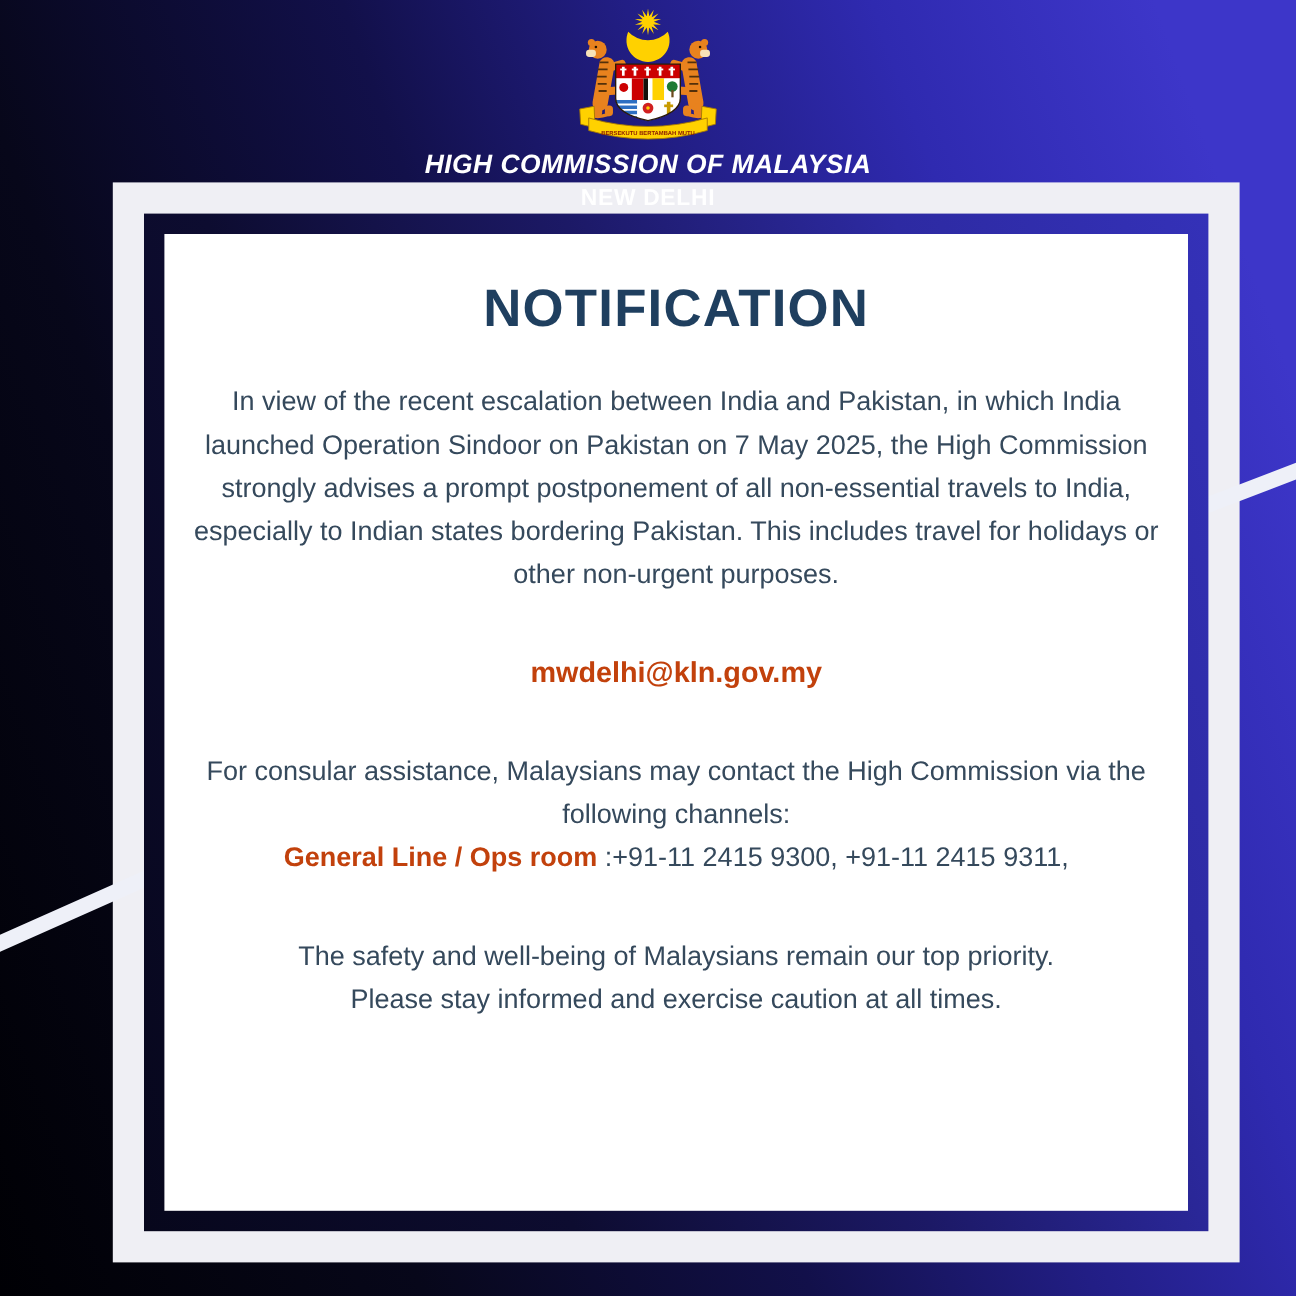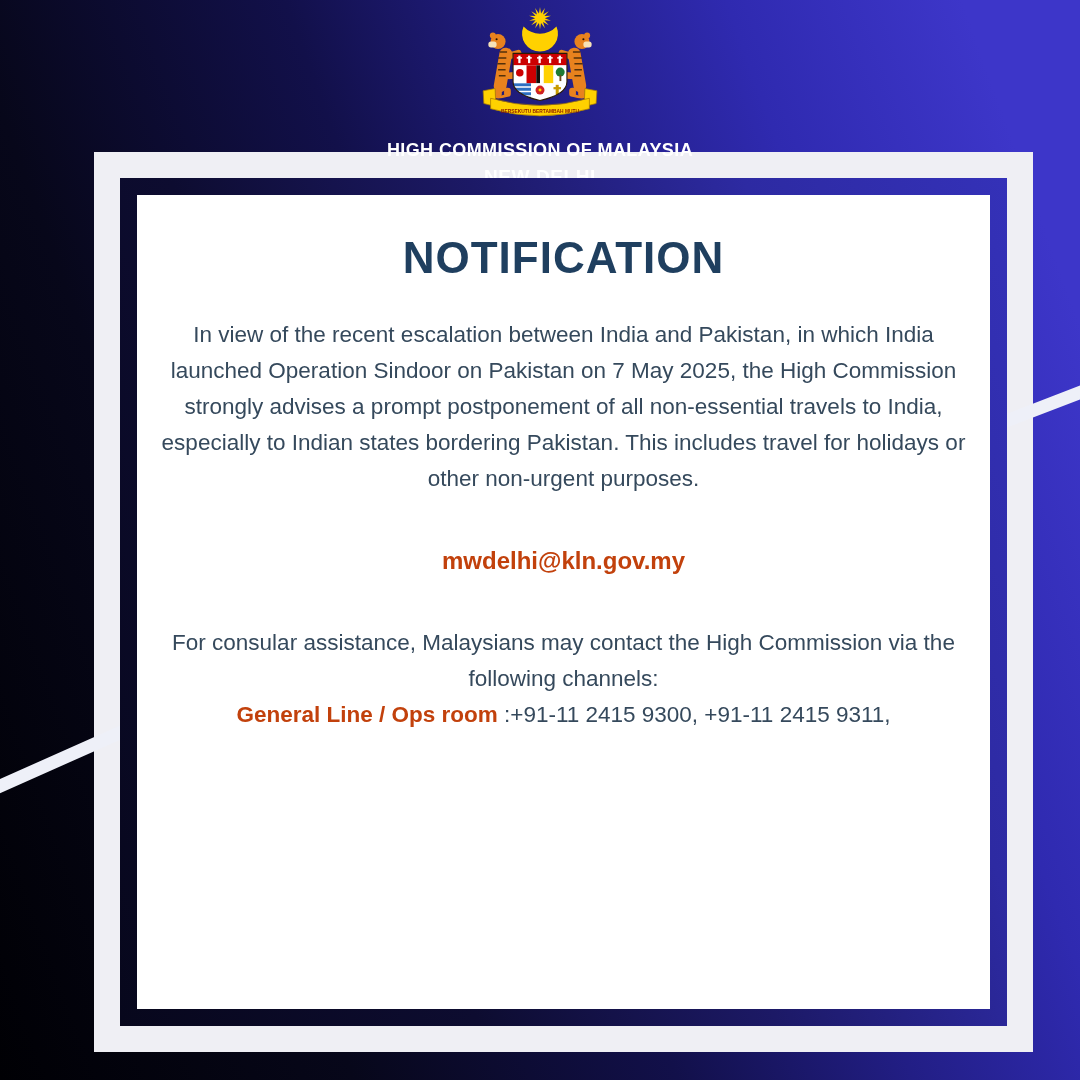--- a/index.html
+++ b/index.html
@@ -38,21 +38,21 @@
     border-radius:6px;
   }
   .diag-left{left:-15px;top:748px;width:172px;transform:rotate(-24deg);}
   .diag-right{left:953px;top:407px;width:145px;transform:rotate(-21deg);}
   
   .header{
     position:absolute;top:0;left:0;width:1080px;
     text-align:center;color:var(--header-text);
   }
   .emblem{display:block;margin:4px auto 0;}
-  .org-line1{font-size:18px;font-weight:bold;letter-spacing:.4px;margin-top:20px;}
+  .org-line1{font-size:22px;font-weight:bold;letter-spacing:.4px;margin-top:4px;font-style:italic;}
   .org-line2{font-size:19px;font-weight:bold;letter-spacing:.6px;margin-top:5px;}
   
   .card-outer{
     position:absolute;left:94px;top:152px;
     width:939px;height:900px;
     background:var(--card-frame);
     padding:26px;
   }
   .card-border{
     position:relative;z-index:1;
@@ -102,20 +102,24 @@
       <div class="card-inner">
         <div class="notice-title">NOTIFICATION</div>
         <div class="notice-body">
           <p class="first">In view of the recent escalation between India and Pakistan, in which India launched Operation Sindoor on Pakistan on 7 May 2025, the High Commission strongly advises a prompt postponement of all non-essential travels to India, especially to Indian states bordering Pakistan. This includes travel for holidays or other non-urgent purposes.</p>
           <p>
             <strong class="block email">mwdelhi@kln.gov.my</strong>
           </p>
           <p>
             <span>For consular assistance, Malaysians may contact the High Commission via the following channels:</span>
             <span class="block"><strong>General Line / Ops room</strong><span> :+91-11 2415 9300, +91-11 2415 9311,</span></span>
+          </p>
+          <p>
+            <span class="block">The safety and well-being of Malaysians remain our top priority.</span>
+            <span class="block">Please stay informed and exercise caution at all times.</span>
           </p>
         </div>
       </div>
     </div>
   </div>
 
   <div class="diag diag-left"></div>
   <div class="diag diag-right"></div>
 
   <div class="header">

